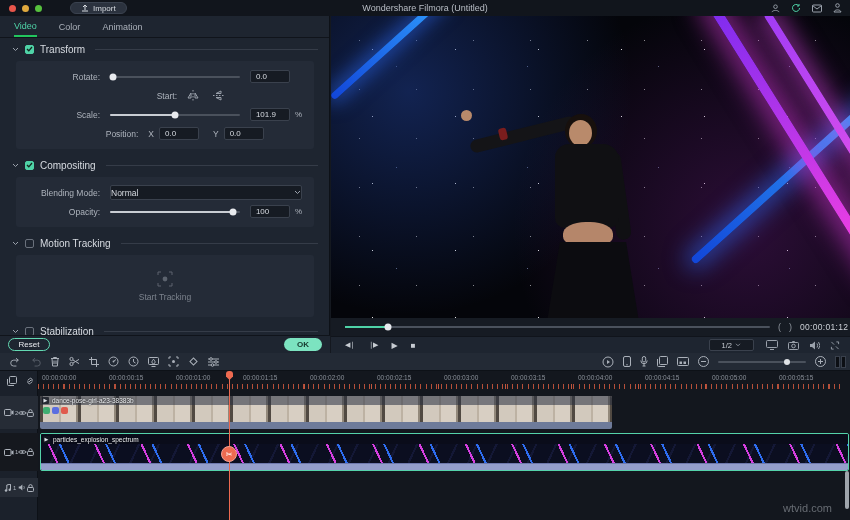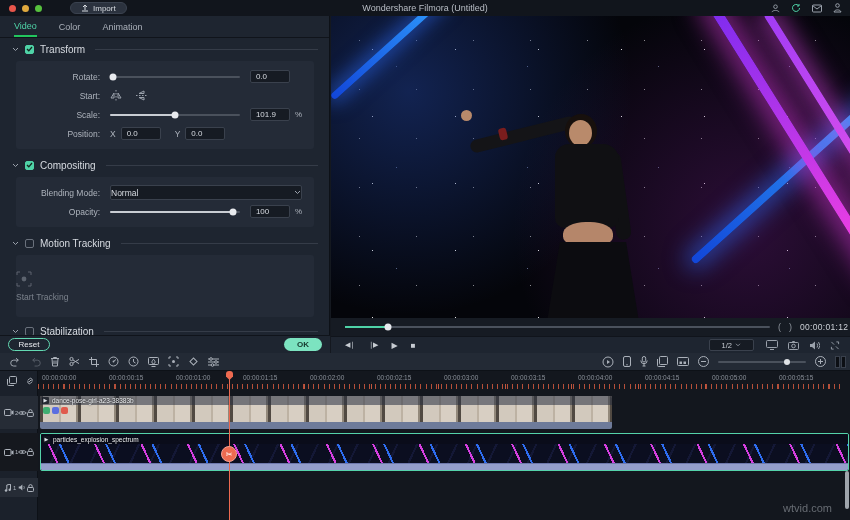--- a/index.html
+++ b/index.html
@@ -25,32 +25,32 @@
     border-bottom:1px solid #10141b; }
   .tab { font-size:9px; color:#aab0b9; padding:5px 0 4px; }
   .tab.active { color:#4fd3a7; border-bottom:2px solid #22c55e; }
   #panel-scroll { position:absolute; left:0; top:23px; width:330px; height:296px; overflow:hidden; }
   .sec-head { display:flex; align-items:center; gap:6px; height:20px; padding-left:12px; padding-right:12px; }
   .sec-title { font-size:10px; color:#d7dbe1; white-space:nowrap; }
   .sec-line { flex:1; height:1px; background:#353c48; margin-left:4px; }
   .chk { width:9px; height:9px; border-radius:2px; border:1px solid #6a717c; display:flex; align-items:center; justify-content:center; }
   .chk.on { background:#4fd3a7; border-color:#4fd3a7; }
   .inner { margin:2px 16px 6px; background:#242b37; border-radius:3px; padding:6px 12px; }
-  .row { display:flex; align-items:center; height:19px; }
+  .row { display:flex; align-items:center; height:19px;justify-content:center; }
   .rlabel { width:72px; text-align:right; font-size:8.5px; color:#aeb4bd; margin-right:10px; }
   .slider { position:relative; height:2px; background:#4a515c; border-radius:1px; flex:1; }
   .slider .fill { position:absolute; left:0; top:0; bottom:0; background:#c9cdd3; border-radius:1px; }
   .slider .thumb { position:absolute; top:50%; width:7px; height:7px; background:#e8eaee; border-radius:50%; transform:translate(-50%,-50%); }
   .valbox { width:40px; height:13px; background:#161b23; border:1px solid #3a414d; border-radius:2px;
     font-size:8px; color:#d7dbe1; display:flex; align-items:center; justify-content:flex-start; padding-left:5px; margin-left:10px; }
   .unit { font-size:8px; color:#aeb4bd; margin-left:5px; }
   .selectbox { flex:1; height:15px; background:#161b23; border:1px solid #3a414d; border-radius:2px;
     display:flex; align-items:center; justify-content:space-between; padding:0 0; font-size:8.5px; color:#d7dbe1; }
   #tracking-box { margin:2px 16px 4px; height:62px; background:#242b37; border-radius:3px;
-    display:flex; flex-direction:column; align-items:flex-start; justify-content:center; gap:5px; }
+    display:flex; flex-direction:column; align-items:center; justify-content:center; gap:5px; }
   #tracking-box .txt { font-size:8.5px; color:#7b828c; }
   #panel-footer { position:absolute; left:0; bottom:0; width:330px; height:18px; background:#1e2530;
     border-top:1px solid #10141b; display:flex; align-items:center; }
   #reset-btn { margin-left:8px; width:42px; height:13px; border:1px solid #63d9b2; border-radius:7px;
     color:#e8eaee; font-size:8px; display:flex; align-items:center; justify-content:center; background:transparent; }
   #ok-btn { position:absolute; right:8px; width:38px; height:13px; background:#7ce3c0; border-radius:7px;
     color:#16392e; font-size:8px; font-weight:bold; display:flex; align-items:center; justify-content:center; }
 
   
   #preview { position:absolute; left:331px; top:16px; width:519px; height:302px; background:#04050a; overflow:hidden; }

